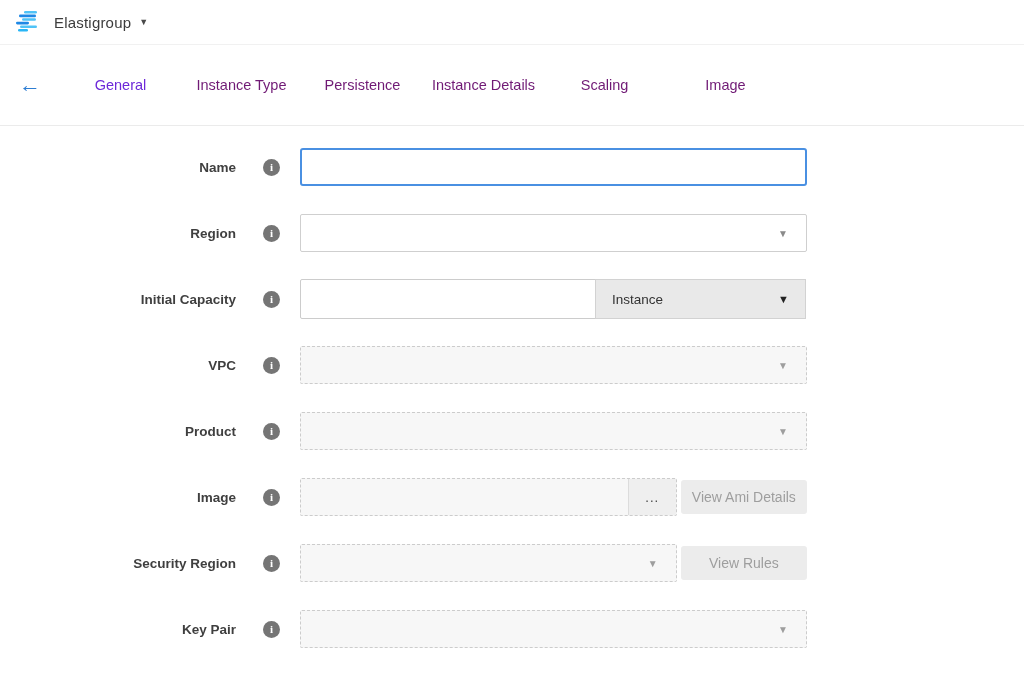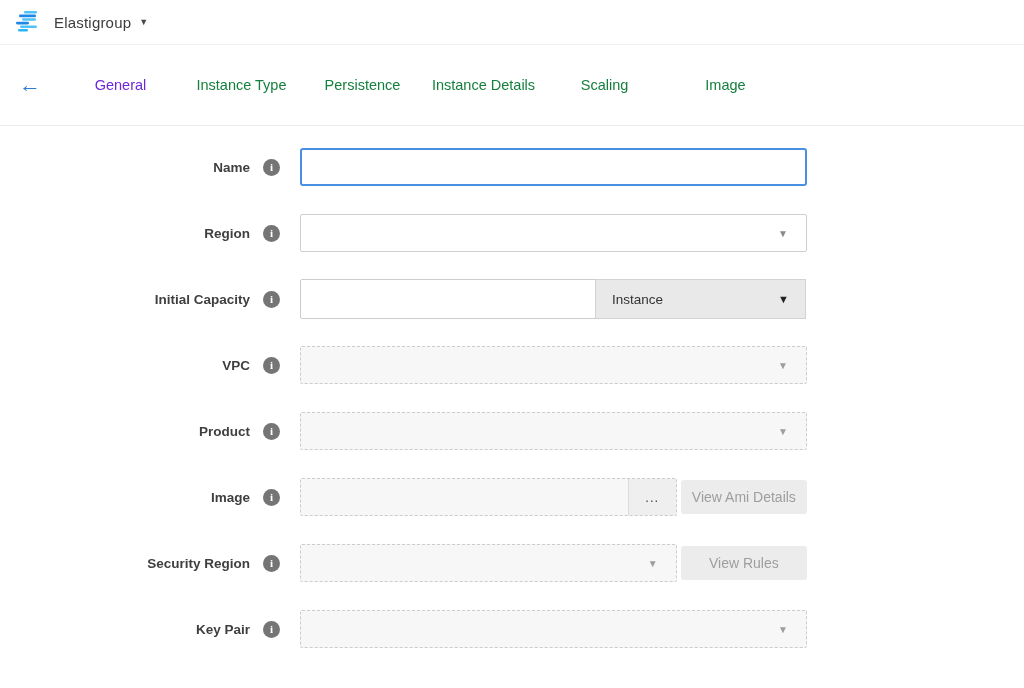--- a/index.html
+++ b/index.html
@@ -24,31 +24,31 @@
   .tabbar {
     height:81px; display:flex; align-items:center;
     border-bottom:1px solid #ebebeb; background:#fff;
   }
   .back-arrow {
     width:60px; text-align:center; font-size:22px; line-height:1;
     color:#2d7dd2; cursor:pointer; user-select:none;
   }
   .tabs { display:flex; }
   .tab {
-    width:121px; text-align:center; font-size:14.5px; color:#15803d;
+    width:121px; text-align:center; font-size:14.5px; color:#701a75;
     cursor:pointer; white-space:nowrap;
   }
   .tab.active { color:#6d28d9; }
 
   
   .form { padding-top:22px; }
   .row { display:flex; align-items:center; height:38px; margin-bottom:28px; }
   .label-col {
     width:300px; padding-right:20px;
-    display:flex; align-items:center; justify-content:flex-end; gap:13px;
+    display:flex; align-items:center; justify-content:flex-end; gap:27px;
   }
   .flabel { font-size:13.5px; font-weight:bold; color:#3f3f3f; white-space:nowrap; }
   .info {
     width:17px; height:17px; min-width:17px; border-radius:50%;
     background:#757575; color:#fff; font-size:11px; font-weight:bold;
     font-family:"Liberation Serif", serif;
     display:flex; align-items:center; justify-content:center; cursor:pointer;
   }
   .field-col { width:507px; display:flex; position:relative; }
 

